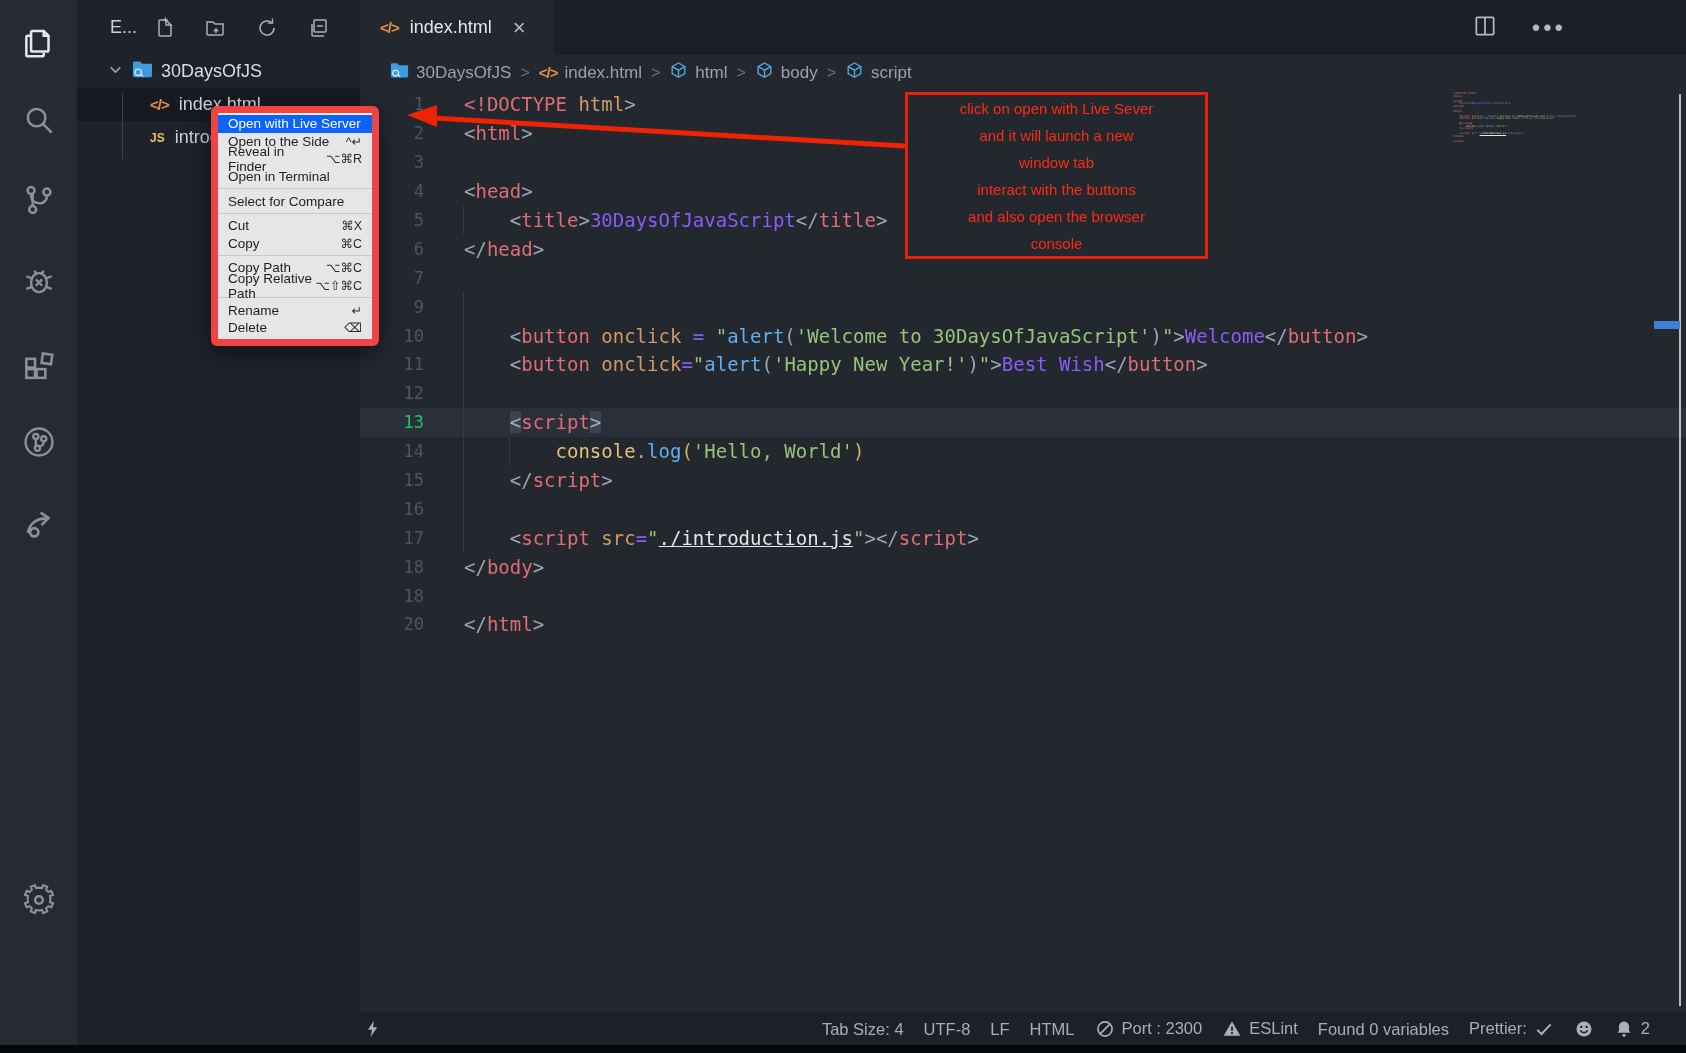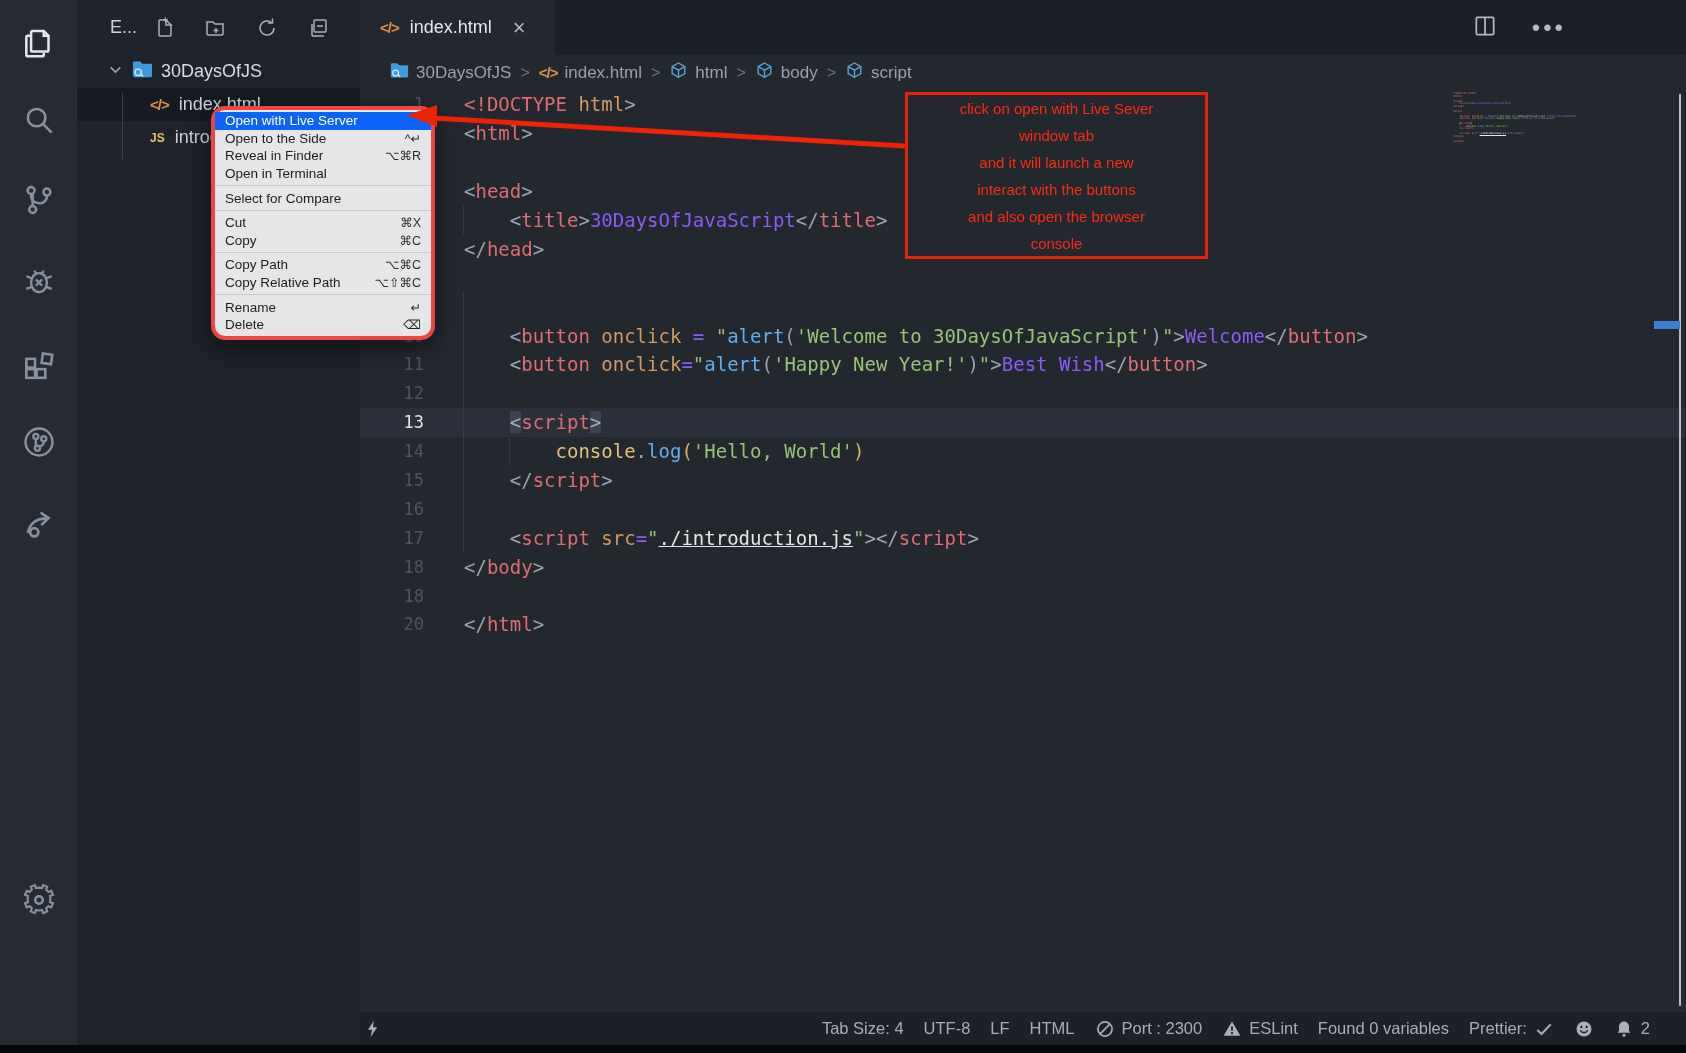--- a/index.html
+++ b/index.html
@@ -46,42 +46,42 @@
   #breadcrumbs{position:absolute;left:0;top:55px;width:1326px;height:35px;display:flex;align-items:center;padding-left:30px;gap:9px;font-size:17px;color:#9aa2ad;background:var(--ed-bg);}
   .crumb{display:flex;align-items:center;gap:7px;cursor:pointer;}
   .crumb-sep{color:#6d7480;font-size:16px;}
   .sym-ic svg{width:19px;height:19px;}
 
   
   #code{position:absolute;left:0;top:90px;width:1326px;height:922px;font-family:"DejaVu Sans Mono",monospace;font-size:19px;}
   .cl{position:relative;height:28.9px;display:flex;align-items:center;white-space:pre;}
   .cl.current{background:#2a2f39;}
   .ln{width:64px;text-align:right;color:var(--gutter);font-size:17px;flex:none;}
-  .cl.current .ln{color:#e5e5e5;}
+  .cl.current .ln{color:#22c55e;}
   .ctext{margin-left:40px;}
   .ig{position:absolute;top:0;bottom:0;width:1px;background:var(--guide);}
   .tk-t{color:#e06c75;} .tk-p{color:#9da5b4;} .tk-a{color:#d19a66;} .tk-s{color:#98c379;}
   .tk-f{color:#61afef;} .tk-v{color:#e5c07b;} .tk-x{color:#8b5cf6;} .tk-b{color:#d5b06b;}
   .tk-u{color:#e5e5e5;text-decoration:underline;}
   .tk-ph{color:#a6adbb;background:#3c4350;}
 
   #minimap{position:absolute;left:1093px;top:3px;width:110px;font-family:"DejaVu Sans Mono",monospace;font-size:2.6px;line-height:2.5px;white-space:pre;}
   #overview-line{position:absolute;left:1319px;top:4px;width:2px;height:912px;background:#c7cdd6;opacity:.9;}
   #overview-mark{position:absolute;left:1294px;top:231px;width:26px;height:8px;background:#3f7fd6;}
 
   
   #statusbar{position:absolute;left:0;top:1012px;width:1686px;height:33px;background:var(--status-bg);color:#a6aebb;font-size:16.5px;display:flex;align-items:center;}
   #sb-left{display:flex;align-items:center;gap:27px;padding-left:22px;}
-  #sb-right{position:absolute;right:36px;display:flex;align-items:center;gap:20px;}
+  #sb-right{position:absolute;right:36px;display:flex;align-items:flex-end;gap:20px;}
   .sb-item{display:flex;align-items:center;gap:7px;cursor:pointer;}
   .sb-item svg{width:20px;height:20px;}
   #bottomstrip{position:absolute;left:0;top:1045px;width:1686px;height:8px;background:#06070a;}
 
   
-  #contextmenu{position:absolute;left:211px;top:106px;width:224px;background:#e6e6e8;border:4px solid #ef4444;border-radius:14px;box-shadow:0 8px 24px rgba(0,0,0,.45);z-index:50;padding:2px 0;font-size:13.5px;color:#1d1d1f;}
+  #contextmenu{position:absolute;left:211px;top:106px;width:168px;background:#e6e6e8;border:7px solid #ef4444;border-radius:6px;box-shadow:0 8px 24px rgba(0,0,0,.45);z-index:50;padding:2px 0;font-size:13.5px;color:#1d1d1f;}
   .mi{display:flex;justify-content:space-between;align-items:center;height:17.6px;padding:0 10px;cursor:pointer;}
   .mi .ms{color:#1d1d1f;opacity:.95;font-size:12.5px;}
   .mi.hl{background:#0b63f8;color:#fff;}
   .msep{height:1px;background:#c9c9cd;margin:3px 0;}
 
   
   #annotation{position:absolute;left:905px;top:92px;width:303px;height:167px;border:3px solid #e8210b;z-index:60;display:flex;flex-direction:column;justify-content:center;text-align:center;color:#fb2c12;font-size:15px;line-height:27px;}
   #arrow-svg{position:absolute;left:405px;top:98px;width:505px;height:70px;z-index:55;pointer-events:none;}
 </style>
 </head>
@@ -448,20 +448,20 @@
         <span class="ms">⌫</span>
       </div>
     </div>
 
   <svg id="arrow-svg">
     <line x1="28" y1="20" x2="500" y2="48" stroke="#ee2205" stroke-width="5"></line>
     <polygon points="2,17 32,7 32,29" fill="#ee2205"></polygon>
   </svg>
   <div id="annotation">
       <div>click on open with Live Sever</div>
+      <div>and it will launch a new</div>
       <div>window tab</div>
-      <div>and it will launch a new</div>
       <div>interact with the buttons</div>
       <div>and also open the browser</div>
       <div>console</div>
     </div>
 
 </div>
 
 </body></html>

